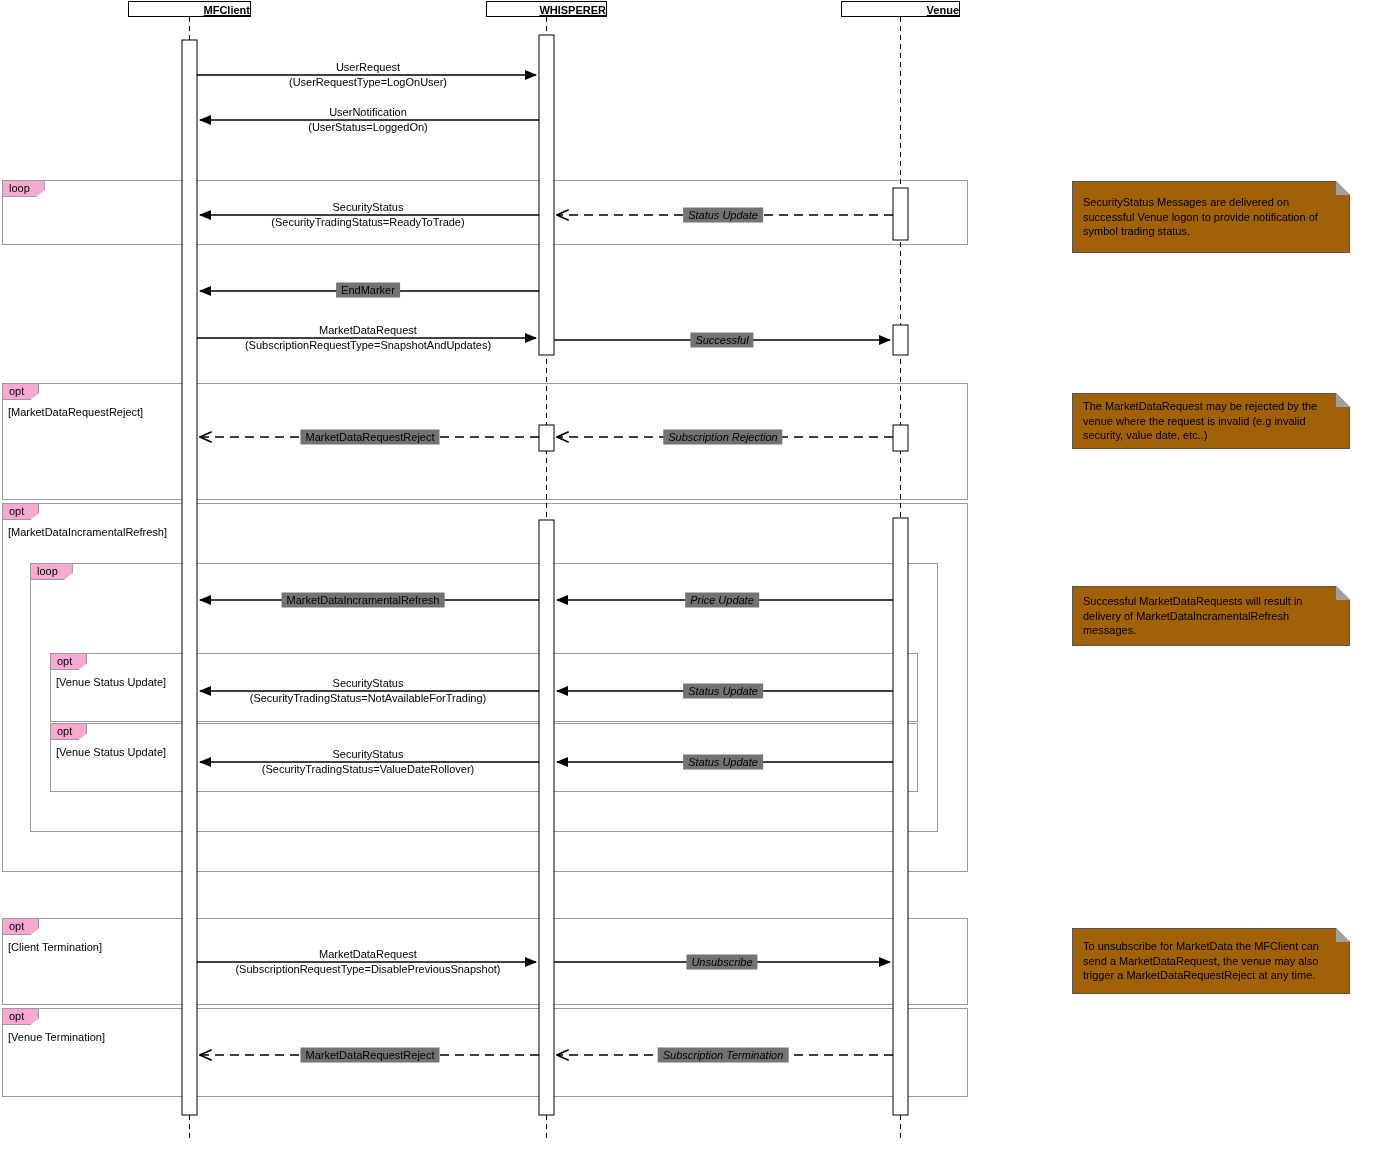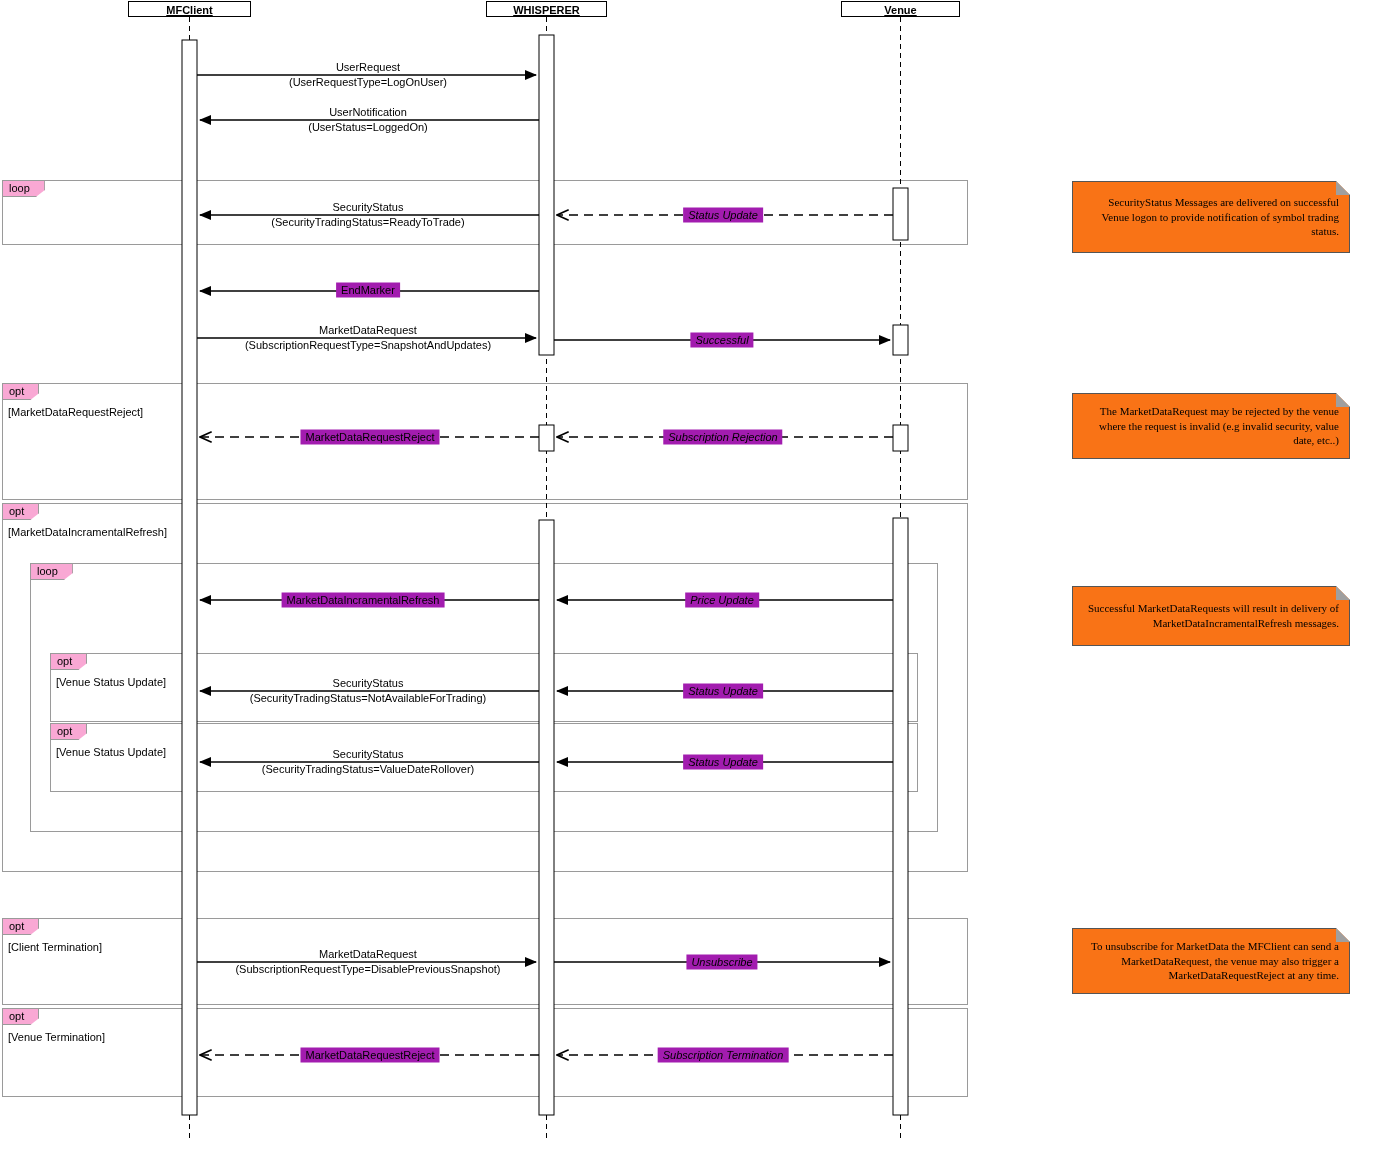--- a/index.html
+++ b/index.html
@@ -5,21 +5,21 @@
 <style>
   html,body { margin:0; padding:0; background:#fff; }
   .stage {
     position:relative; width:1375px; height:1160px; background:#fff;
     font-family:"Liberation Sans","DejaVu Sans",sans-serif; font-size:11px; color:#000;
     overflow:hidden;
   }
   
   .head {
     position:absolute; top:1px; height:16px; line-height:16px; background:#fff;
-    border:1px solid #000; text-align:center; font-weight:bold; text-decoration:underline;
+    border:1px solid #000; text-align:right; font-weight:bold; text-decoration:underline;
     z-index:3; box-sizing:border-box;
   }
   
   .frag { position:absolute; border:1px solid #9a9a9a; z-index:1; box-sizing:border-box; }
   .frag .tab {
     position:absolute; top:0; left:0; background:#f9a8d4;
     border-right:1px solid #9a9a9a; border-bottom:1px solid #9a9a9a;
     padding:1px 14px 2px 6px; font-size:11px;
     clip-path: polygon(0 0, 100% 0, 100% calc(100% - 7px), calc(100% - 9px) 100%, 0 100%);
   }
@@ -28,27 +28,27 @@
   svg.canvas { position:absolute; left:0; top:0; z-index:2; }
   .life { stroke:#000; stroke-width:1; stroke-dasharray:5 4; }
   .act  { fill:#fff; stroke:#000; stroke-width:1; }
   .arrow { stroke:#000; stroke-width:1.4; }
   .arrow.d { stroke-dasharray:9 6; }
   
   .msg {
     position:absolute; transform:translate(-50%,-50%); text-align:center;
     white-space:nowrap; z-index:3; line-height:15px;
   }
-  .msg.one { background:#a21caf; padding:0 5px; }
+  .msg.one { background:#737373; padding:0 5px; }
   .msg.it { font-style:italic; }
   
   .note {
-    position:absolute; background:#f97316; border:1px solid #555;
+    position:absolute; background:#a16207; border:1px solid #555;
     z-index:3; box-sizing:border-box; display:flex; align-items:center; justify-content:center;
-    text-align:right; padding:6px 10px; line-height:1.35;font-family:Liberation Serif, serif;
+    text-align:left; padding:6px 10px; line-height:1.35;
   }
   .note::before {
     content:""; position:absolute; top:-1px; right:-1px; width:0; height:0;
     border-style:solid; border-width:0 14px 14px 0;
     border-color:#fff #fff transparent transparent;
   }
   .note::after {
     content:""; position:absolute; top:-1px; right:-1px; width:0; height:0;
     border-style:solid; border-width:14px 0 0 14px;
     border-color:transparent transparent transparent #9f9f9f;
@@ -181,21 +181,21 @@
     <div>MarketDataRequest</div>
     <div>(SubscriptionRequestType=DisablePreviousSnapshot)</div>
   </div>
   <div class="msg one it" style="left:722px; top:962px;">Unsubscribe</div>
   <div class="msg one" style="left:370px; top:1055px;">MarketDataRequestReject</div>
   <div class="msg one it" style="left:723px; top:1055px;">Subscription Termination</div>
 
   <div class="note" style="left:1072px; top:181px; width:278px; height:72px;">
     <span>SecurityStatus Messages are delivered on successful Venue logon to provide notification of symbol trading status.</span>
   </div>
-  <div class="note" style="left:1072px; top:393px; width:278px; height:66px;">
+  <div class="note" style="left:1072px; top:393px; width:278px; height:56px;">
     <span>The MarketDataRequest may be rejected by the venue where the request is invalid (e.g invalid security, value date, etc..)</span>
   </div>
   <div class="note" style="left:1072px; top:586px; width:278px; height:60px;">
     <span>Successful MarketDataRequests will result in delivery of MarketDataIncramentalRefresh messages.</span>
   </div>
   <div class="note" style="left:1072px; top:928px; width:278px; height:66px;">
     <span>To unsubscribe for MarketData the MFClient can send a MarketDataRequest, the venue may also trigger a MarketDataRequestReject at any time.</span>
   </div>
 
 </div>

